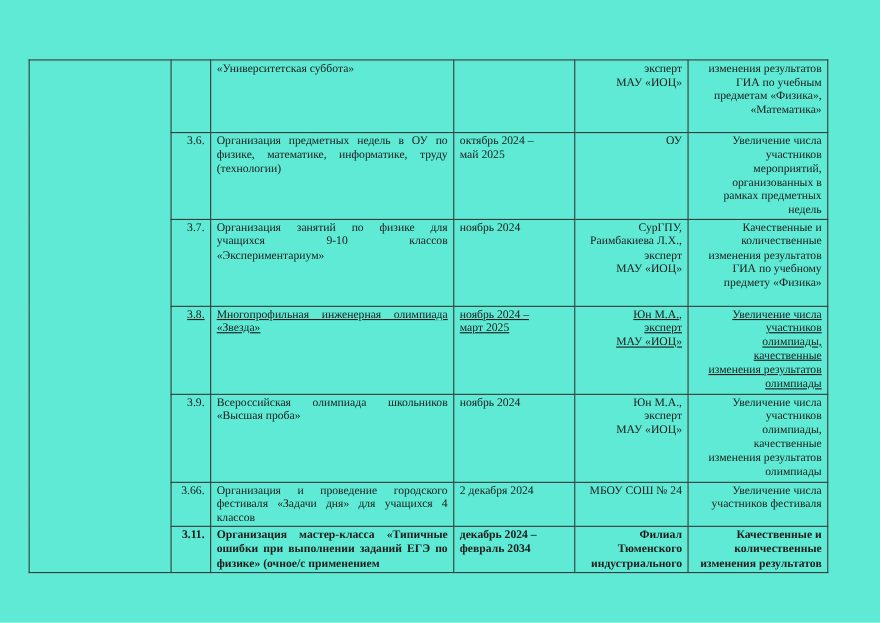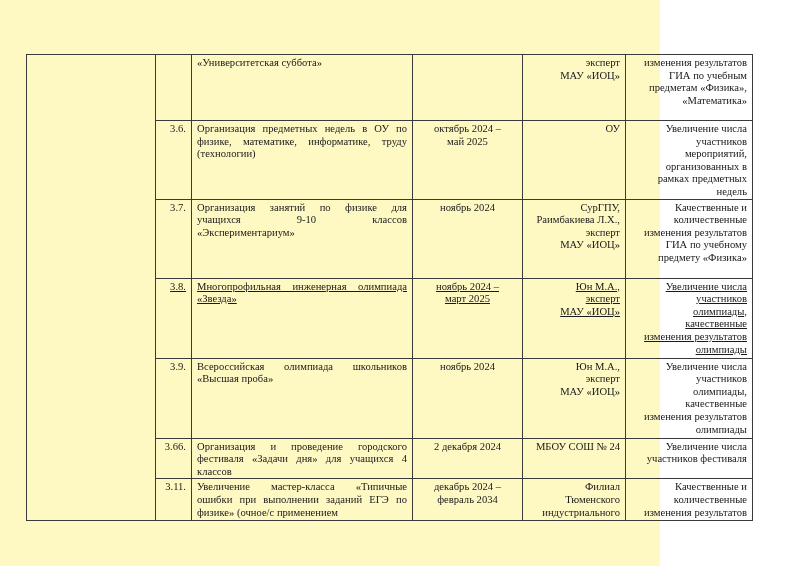--- a/index.html
+++ b/index.html
@@ -1,34 +1,34 @@
 <!DOCTYPE html>
 <html><head>
 <meta charset="utf-8">
 <style>
   html, body { margin: 0; padding: 0; background: #ffffff; }
   body { width: 800px; height: 566px; position: relative; overflow: hidden;
          font-family: "Liberation Serif", "DejaVu Serif", serif; color: #1a1a1a; }
-  .page { position: absolute; left: 0; top: 0; width: 660px; height: 566px; background: #fef9c3; }
+  .page { position: absolute; left: 0; top: 0; width: 800px; height: 566px; background: #5eead4; }
   table.plan {
     position: absolute; left: 26px; top: 54px;
     border-collapse: collapse; table-layout: fixed;
     width: 726px;
     font-size: 10.6px; line-height: 12.6px;
   }
   table.plan td {
     border: 1.2px solid #3a3a3a;
     vertical-align: top;
     padding: 2px 5px 0 5px;
     overflow: hidden;
   }
   td.c-section { }
   td.c-num { text-align: right; padding-right: 6px; }
   td.c-activity { text-align: justify; }
-  td.c-date { text-align: center; }
+  td.c-date { text-align: left; }
   td.c-resp { text-align: right; }
   td.c-result { text-align: right; }
   .line { display: block; }
   .just { text-align: justify; text-align-last: justify; display: block; }
 </style>
 </head>
 <body>
 
 <div class="page">
   <table class="plan">
@@ -164,24 +164,24 @@
             <span class="line">2 декабря 2024</span>
           </td>
           <td class="c-resp">
             <span class="line">МБОУ СОШ № 24</span>
           </td>
           <td class="c-result">
             <span class="line">Увеличение числа</span>
             <span class="line">участников фестиваля</span>
           </td>
         </tr>
-        <tr style="height: 42px;">
+        <tr style="height: 42px; font-weight: bold;">
           <td class="c-num">3.11.</td>
           <td class="c-activity">
-            <span class="just">Увеличение мастер-класса «Типичные</span>
+            <span class="just">Организация мастер-класса «Типичные</span>
             <span class="just">ошибки при выполнении заданий ЕГЭ по</span>
             <span class="line">физике» (очное/с применением</span>
           </td>
           <td class="c-date">
             <span class="line">декабрь 2024 –</span>
             <span class="line">февраль 2034</span>
           </td>
           <td class="c-resp">
             <span class="line">Филиал</span>
             <span class="line">Тюменского</span>

